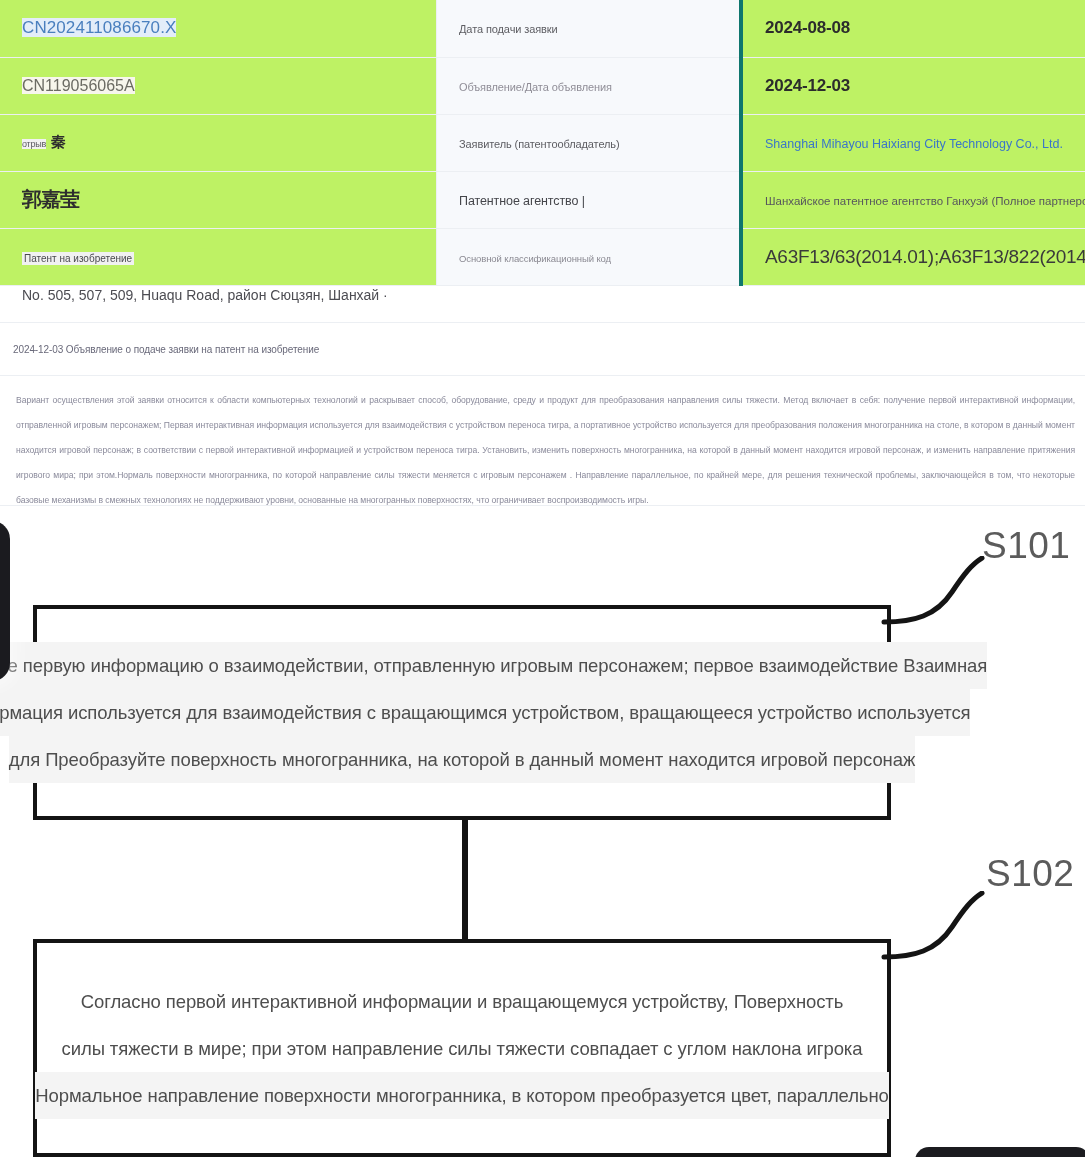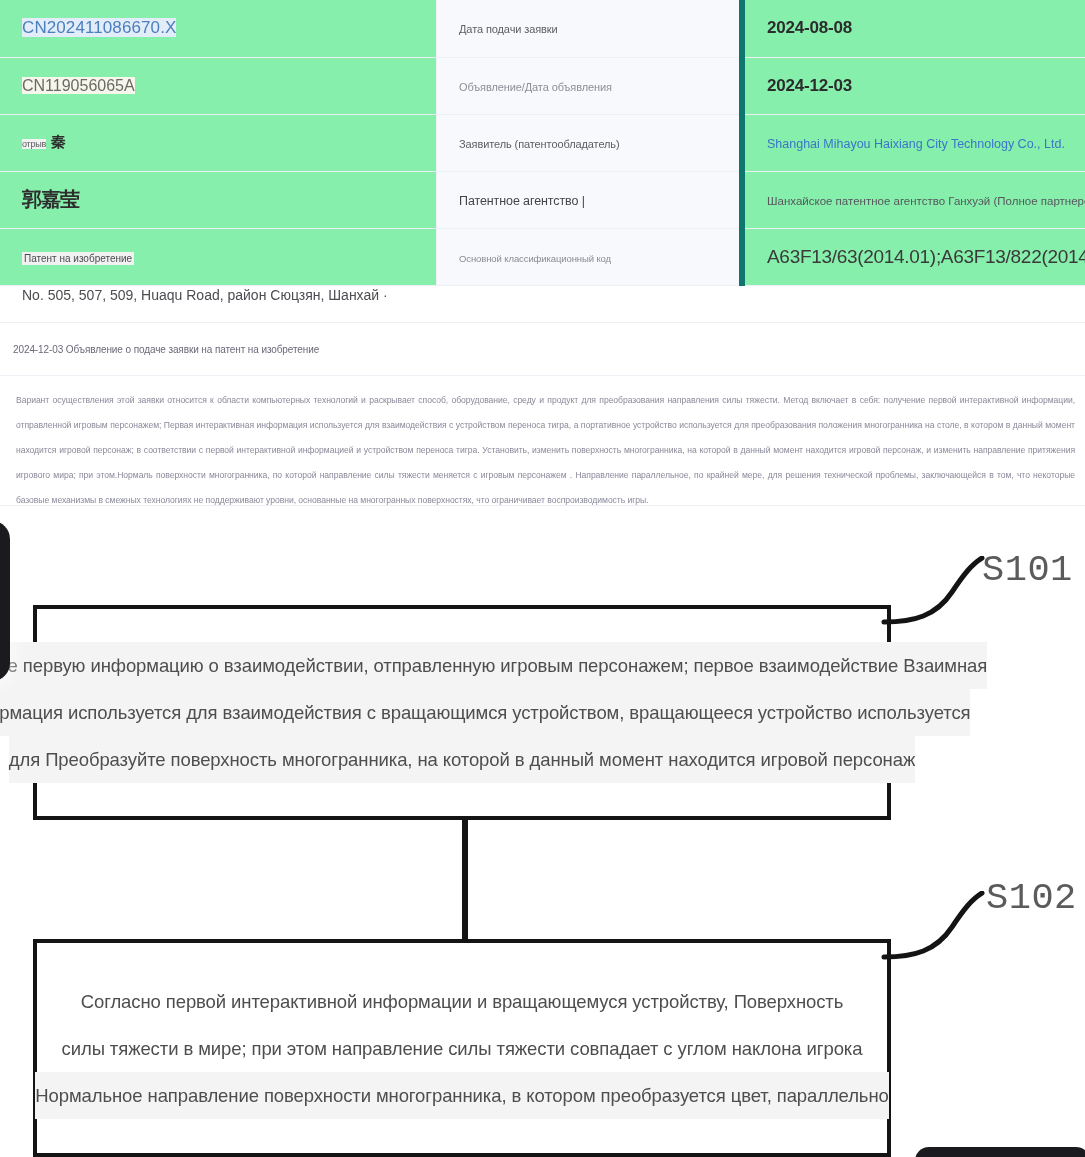--- a/index.html
+++ b/index.html
@@ -22,27 +22,27 @@
     left: 0; top: 0;
     width: 1085px;
     border-collapse: collapse;
     table-layout: fixed;
   }
   .patent-table tr { height: 57px; }
   .patent-table td {
     border-bottom: 1px solid #eceff3;
     vertical-align: middle;
     padding: 0 0 0 22px;
-    background: #86efac;
+    background: #bef264;
   }
   .col-a { width: 414px; border-right: 1px solid #eceff3; }
   .col-b {
     width: 280px;
     background: #f7f9fc !important;
-    border-right: 6px solid #0f766e;
+    border-right: 4px solid #0f766e;
   }
   .col-c { width: 391px; }
 
   .val-appnum {
     font-size: 17px;
     color: #4a7fbe;
     background: #e3edf9;
     letter-spacing: .1px;
   }
   .val-pubnum {
@@ -188,22 +188,21 @@
 
   .leader {
     position: absolute;
     pointer-events: none;
   }
   .step-label {
     position: absolute;
     font-size: 37px;
     color: #5b5b5b;
     letter-spacing: .5px;
-    font-family: Liberation Mono, monospace;
-    margin-top: 24px;
+    font-family: Liberation Sans, sans-serif;
   }
   #label-s101 { left: 982px; top: 525px; }
   #label-s102 { left: 986px; top: 853px; }
 
   
   .bezel-left {
     position: absolute;
     left: -26px; top: 521px;
     width: 36px; height: 160px;
     background: #1b1b1f;

